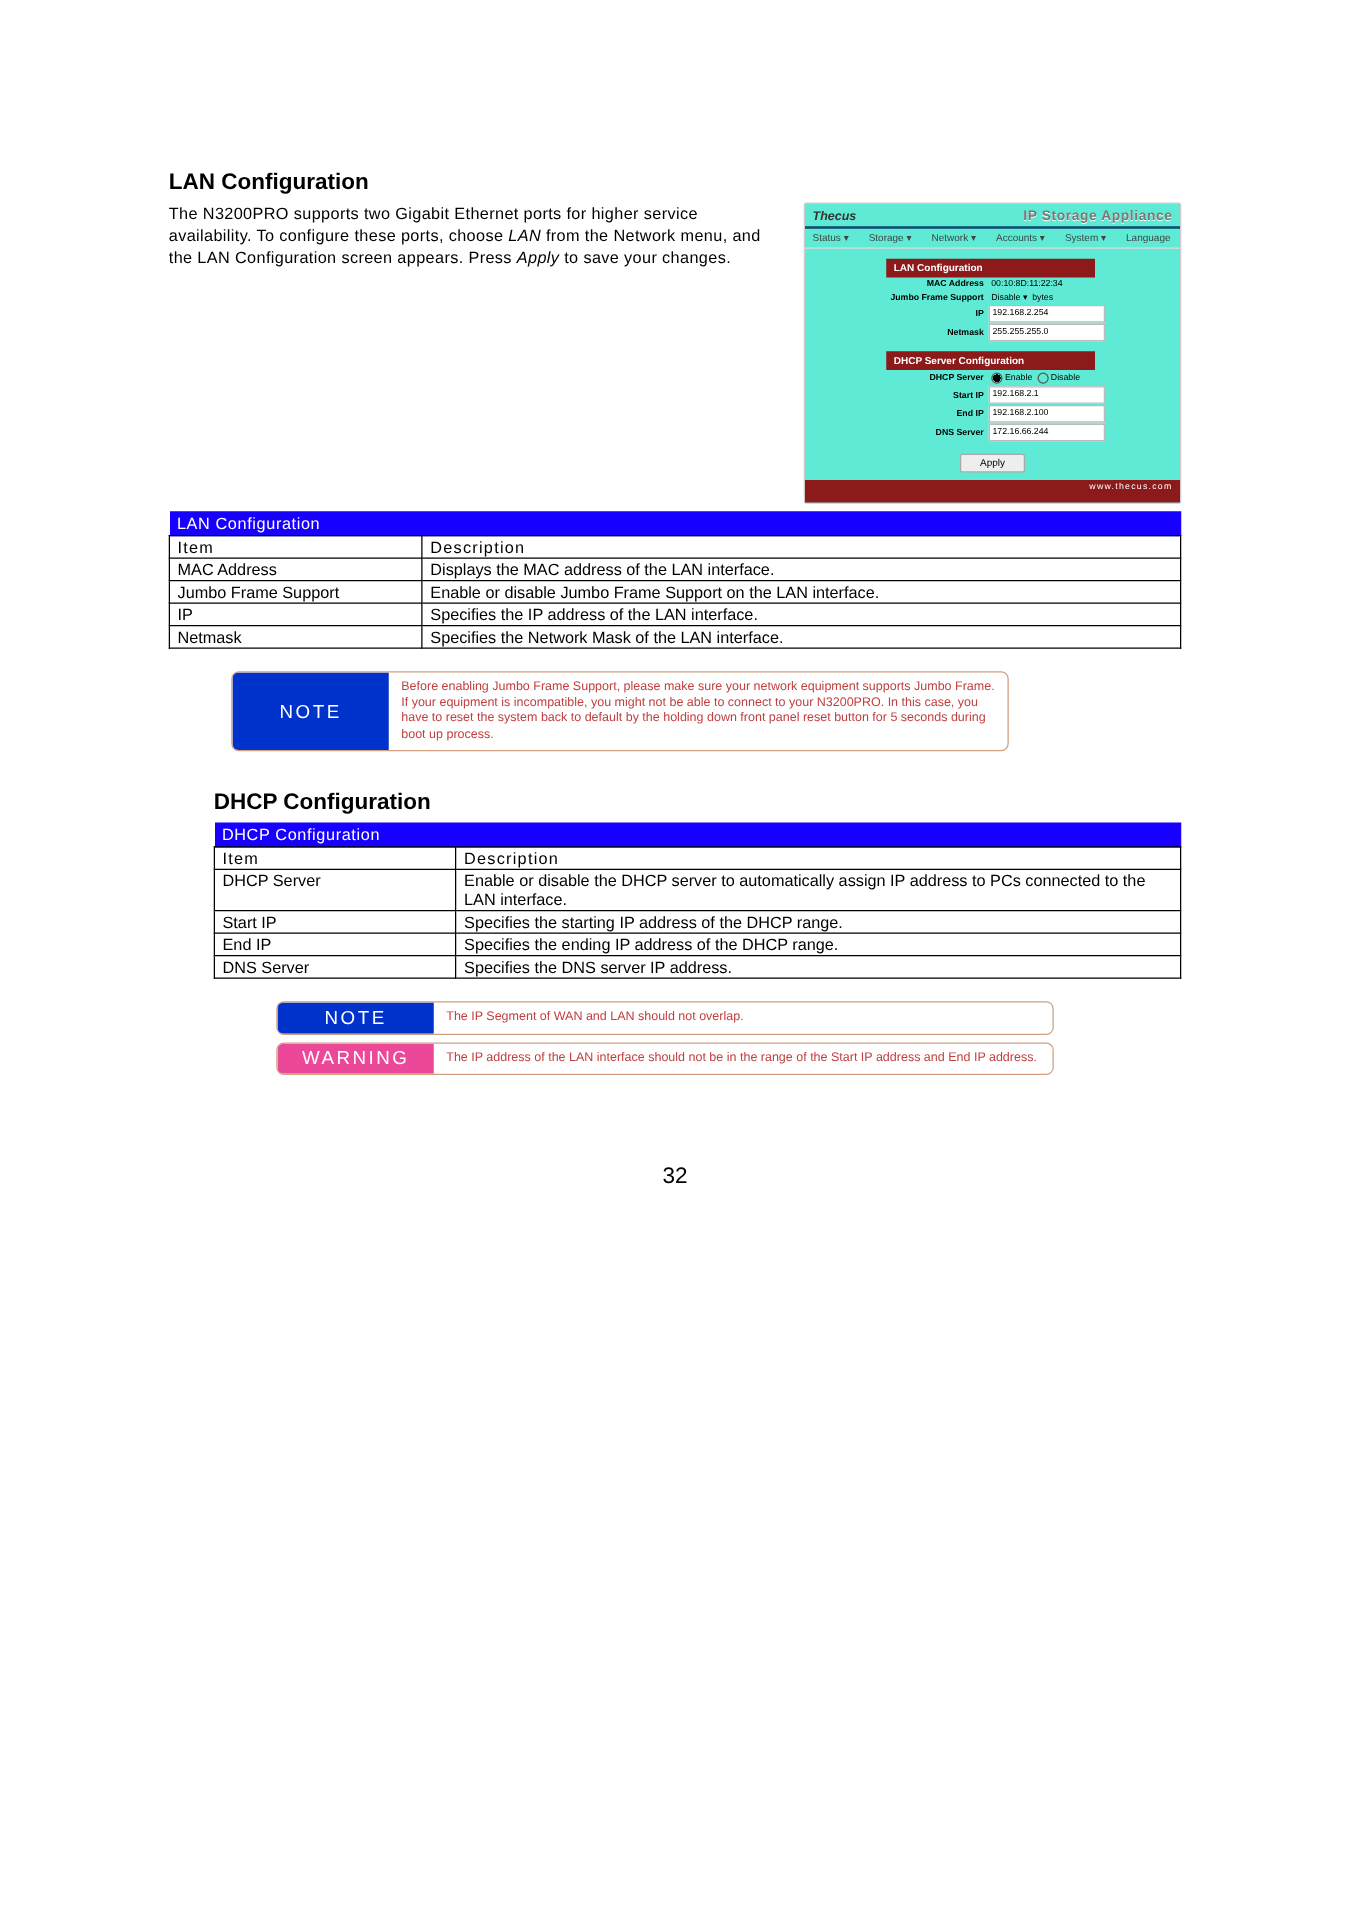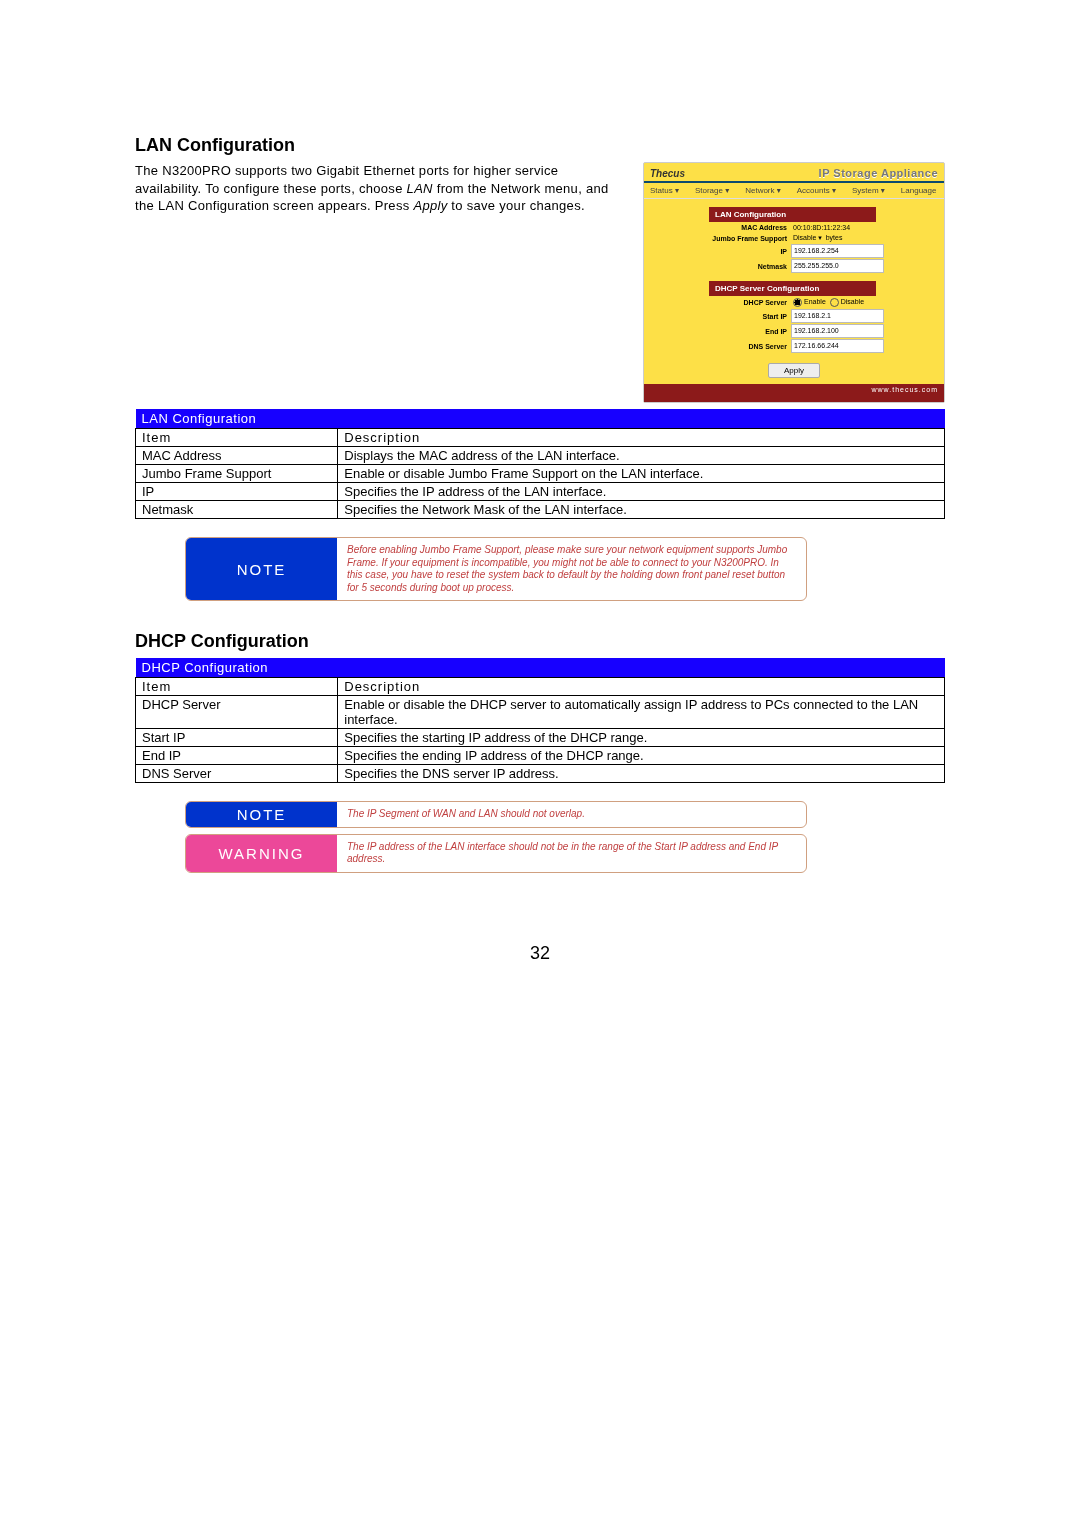--- a/index.html
+++ b/index.html
@@ -21,21 +21,21 @@
     margin: 0 0 6px 0;
   }
   .intro-row { display: flex; gap: 18px; }
   .intro-text { flex: 1; line-height: 1.35; letter-spacing: .3px; }
   .intro-text .italic { font-style: italic; }
   
   .mini-shot {
     width: 300px;
     border: 1px solid #ccc;
     border-radius: 2px;
-    background: #fde047;
+    background: #5eead4;
     font-size: 8px;
     display: flex;
     flex-direction: column;
   }
   .mini-shot .top {
     display:flex; align-items:center; gap:8px; padding:4px 6px 2px 6px;
   }
   .mini-shot .logo { font-weight:bold; font-style:italic; font-size:10px; color:#333;}
   .mini-shot .app-title {
     flex:1; text-align:right; color:#777; font-weight:bold; font-size:11px; letter-spacing:.5px;
@@ -80,31 +80,31 @@
   .def-table td.col1 { width:25%; }
   .def-table tr.header td { font-weight:normal; letter-spacing:1px; }
   
   .callout-wrap { margin-top:18px; display:flex; justify-content:flex-start; }
   .callout-wrap-indent { margin-left:50px; }
   .callout {
     display:flex; border:1px solid #d0a080; border-radius:6px; overflow:hidden;
     width: 620px;
   }
   .callout .tag {
-    width:151px; display:flex; align-items:center; justify-content:center;
+    width:125px; display:flex; align-items:center; justify-content:center;
     color:#fff; font-size:15px; letter-spacing:2px;
   }
   .callout .tag.note { background:#0033cc; }
   .callout .tag.warn { background:#ec4899; }
   .callout .msg {
-    flex:1; padding:6px 10px; font-size:10px; color:#c04040; font-style:italic; line-height:1.25;
+    flex:1; padding:6px 10px; font-size:10px; color:#c04040; line-height:1.25;
   }
   .p-body { line-height:1.35; letter-spacing:.3px; }
   .italic { font-style: italic; }
-  .dhcp-section { margin-top:30px; }
+  .dhcp-section { margin-top:30px;margin-left:36px; }
   .page-number {
     text-align:center; margin-top:70px; font-size:18px;
   }
   .radio { display:inline-block; width:7px; height:7px; border:1px solid #555; border-radius:50%; margin-right:2px; vertical-align:middle;}
   .radio.sel { background:radial-gradient(circle,#000 0 3px,transparent 3px); }
 </style>
 </head>
 <body>
 
 <div class="page">

